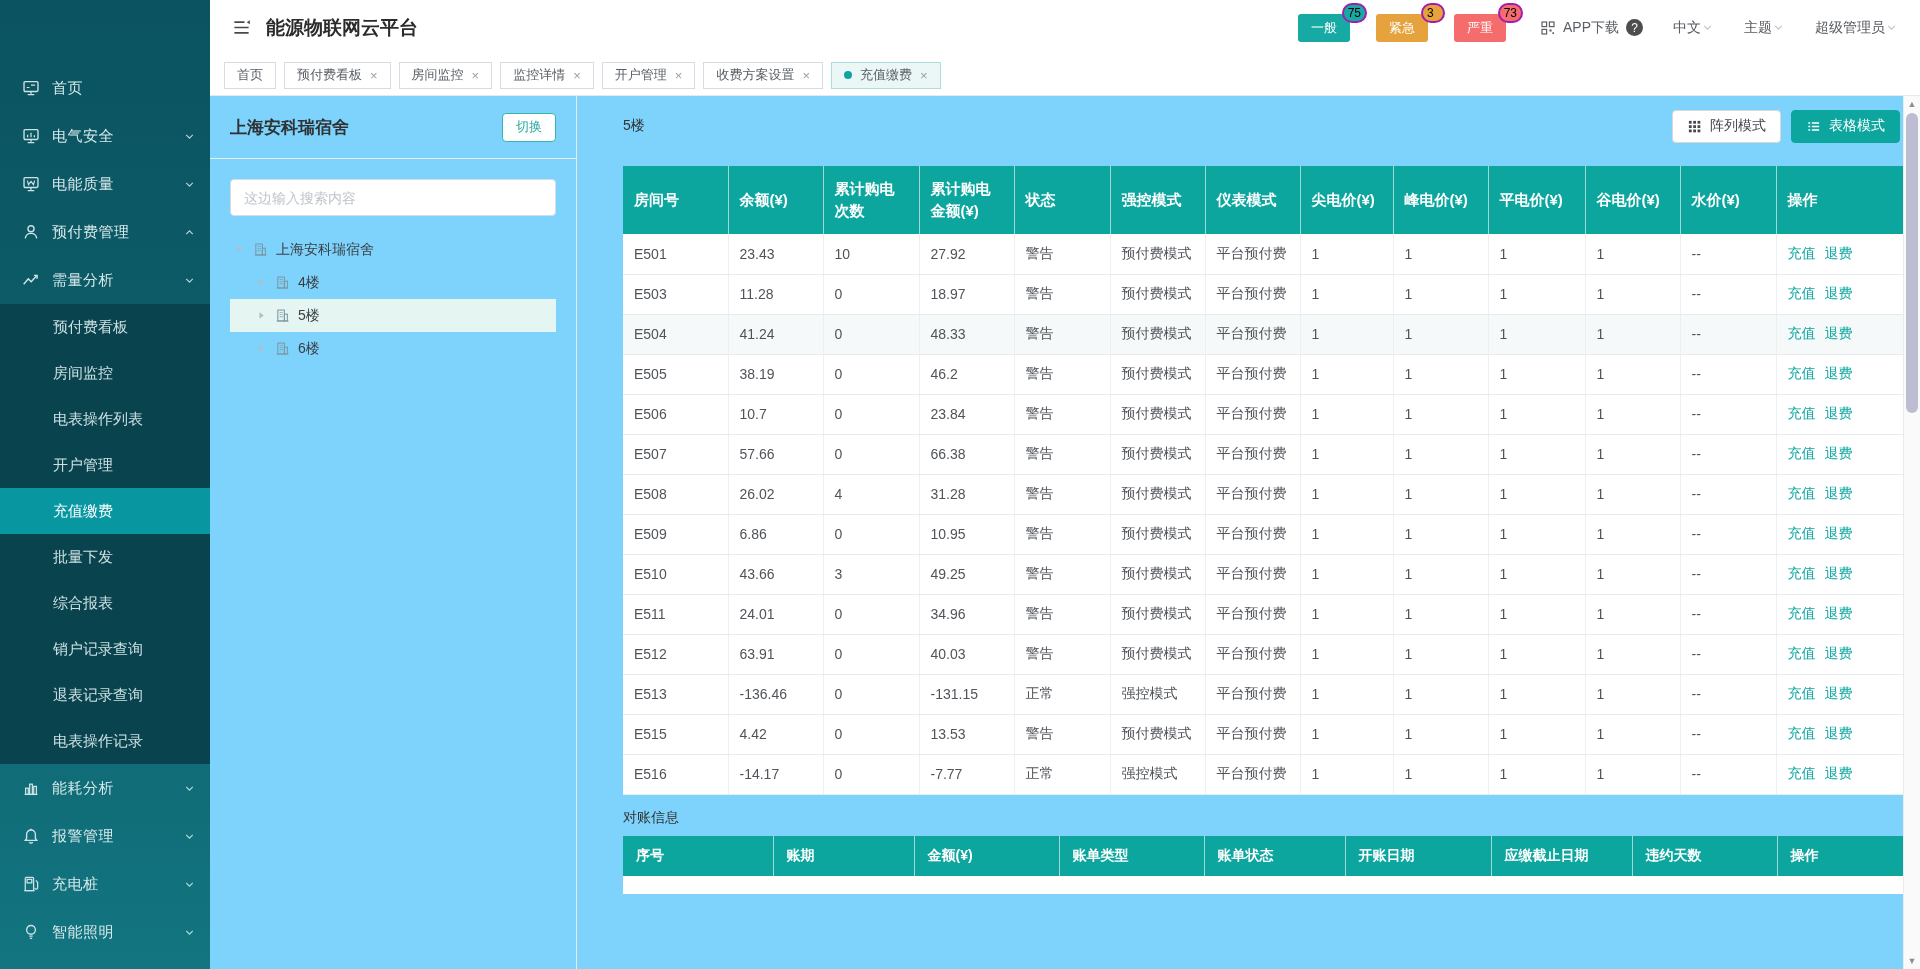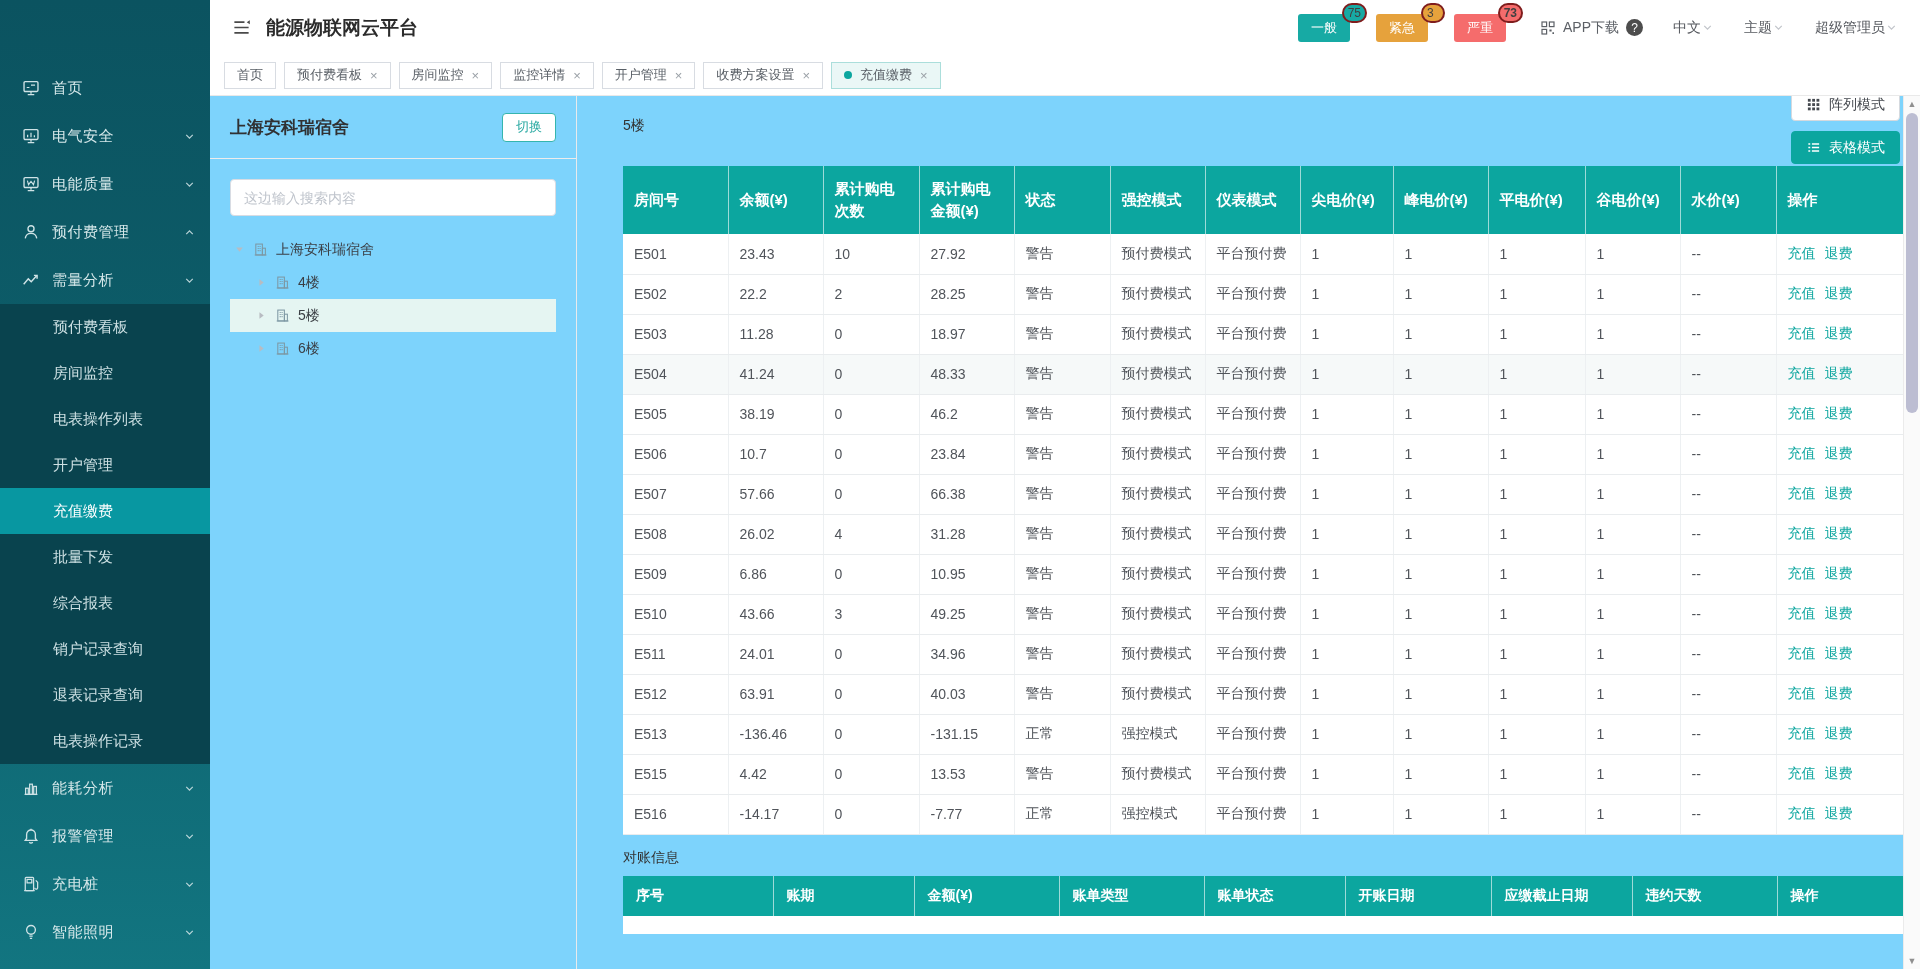--- a/index.html
+++ b/index.html
@@ -24,21 +24,21 @@
   
   .topbar { position:absolute; left:210px; top:0; right:0; height:55px; background:#fff;
     display:flex; align-items:center; padding:0 22px; z-index:7; }
   .collapse { width:19px; height:19px; color:#4a4a4a; display:inline-flex; cursor:pointer; }
   .collapse svg { width:100%; height:100%; }
   .app-title { font-size:19px; font-weight:bold; color:#2b2b2b; margin-left:15px; }
   .top-right { margin-left:auto; display:flex; align-items:center; gap:30px; }
   .tags { display:flex; gap:26px; margin-right:4px; }
   .tag { position:relative; padding:5px 13px; border-radius:3px; color:#fff; font-size:13px; cursor:pointer; }
   .tag-badge { position:absolute; top:-11px; right:-17px; min-width:24px; height:20px; line-height:16px;
-    text-align:left; border-radius:10px; border:2px solid #7f1d1d; color:#404040; font-size:12px; padding:0 4px; }
+    text-align:left; border-radius:10px; border:2px solid #a21caf; color:#000000; font-size:12px; padding:0 4px; }
   .app-dl { display:flex; align-items:center; gap:7px; color:#5c6066; font-size:14px; cursor:pointer; }
   .qr { width:16px; height:16px; display:inline-flex; color:#5c6066; }
   .qr svg { width:100%; height:100%; }
   .help-circle { width:17px; height:17px; border-radius:50%; background:#4d4d4d; color:#fff;
     font-size:12px; display:flex; align-items:center; justify-content:center; cursor:pointer; }
   .drop { display:flex; align-items:center; color:#55585e; font-size:14px; cursor:pointer; }
   .drop .chev { color:#b6bac0; }
 
   
   .tabbar { position:absolute; left:210px; top:55px; right:0; height:41px; background:#fff;
@@ -67,21 +67,21 @@
   .tnode.selected { background:#e5f5f2; }
   .caret { width:11px; height:11px; display:inline-flex; color:#b8bcc2; flex-shrink:0; }
   .caret svg { width:100%; height:100%; }
   .bicon { width:15px; height:15px; display:inline-flex; color:#7d97a3; flex-shrink:0; }
   .bicon svg { width:100%; height:100%; }
 
   
   .table-area { flex:1; padding:13px 20px 0 18px; overflow:hidden; }
   .ta-top { display:flex; align-items:center; justify-content:space-between; height:34px; }
   .floor-label { font-size:14px; color:#333; }
-  .mode-btns { display:flex; gap:10px;flex-direction:column; }
+  .mode-btns { display:flex; gap:10px; }
   .mode-btn { height:33px; display:flex; align-items:center; gap:8px; padding:0 14px; font-size:14px;
     border-radius:4px; cursor:pointer; font-family:inherit; }
   .mode-btn .micon { width:15px; height:15px; display:inline-flex; }
   .mode-btn .micon svg { width:100%; height:100%; }
   .mode-btn.outline { background:#fff; border:1px solid #d5d9de; color:#45494f; }
   .mode-btn.solid { background:#0ca69f; border:1px solid #0ca69f; color:#fff; }
 
   table.rooms { border-collapse:collapse; table-layout:fixed; width:1295px; margin-top:23px; }
   .rooms thead th { background:#0ca69f; color:#fff; font-size:15px; font-weight:bold; text-align:left;
     padding:0 11px; height:68px; vertical-align:middle; border-right:1px solid rgba(255,255,255,.6);
@@ -261,21 +261,21 @@
       <svg viewBox="0 0 16 16" fill="none" stroke="currentColor" stroke-width="1.4">
         <path d="M2 3.5h8.5M2 8h12M2 12.5h12"></path>
         <path d="M15 1.8 12.4 3.5 15 5.2z" fill="currentColor" stroke="none"></path>
       </svg>
     </span>
   <h1 class="app-title">能源物联网云平台</h1>
   <div class="top-right">
     <div class="tags" id="alarm-tags">
         <span class="tag" style="background: rgb(23, 170, 164);"><span>一般</span><span class="tag-badge" style="background: rgb(23, 170, 164);">75</span></span>
         <span class="tag" style="background: rgb(230, 162, 60);"><span>紧急</span><span class="tag-badge" style="background: rgb(230, 162, 60);">3</span></span>
-        <span class="tag" style="background: rgb(245, 108, 108);"><span>严重</span><span class="tag-badge" style="background: rgb(245, 108, 108); font-weight: bold;">73</span></span>
+        <span class="tag" style="background: rgb(245, 108, 108);"><span>严重</span><span class="tag-badge" style="background: rgb(245, 108, 108);">73</span></span>
       </div>
     <div class="app-dl">
       <span class="qr">
           <svg viewBox="0 0 16 16" fill="none" stroke="currentColor" stroke-width="1.2">
             <rect x="2" y="2" width="4.6" height="4.6"></rect>
             <rect x="9.4" y="2" width="4.6" height="4.6"></rect>
             <rect x="2" y="9.4" width="4.6" height="4.6"></rect>
             <path d="M9.4 9.4h2.2v2.2H9.4zM12.4 12.2H14V14h-1.6z" fill="currentColor" stroke="none"></path>
           </svg>
         </span>
@@ -487,35 +487,20 @@
             <td>预付费模式</td>
             <td>平台预付费</td>
             <td>1</td>
             <td>1</td>
             <td>1</td>
             <td>1</td>
             <td>--</td>
             <td class="ops"><span class="link">充值</span><span class="link">退费</span></td>
           </tr>
           <tr>
-            <td>E502</td>
-            <td>22.2</td>
-            <td>2</td>
-            <td>28.25</td>
-            <td>警告</td>
-            <td>预付费模式</td>
-            <td>平台预付费</td>
-            <td>1</td>
-            <td>1</td>
-            <td>1</td>
-            <td>1</td>
-            <td>--</td>
-            <td class="ops"><span class="link">充值</span><span class="link">退费</span></td>
-          </tr>
-          <tr>
             <td>E503</td>
             <td>11.28</td>
             <td>0</td>
             <td>18.97</td>
             <td>警告</td>
             <td>预付费模式</td>
             <td>平台预付费</td>
             <td>1</td>
             <td>1</td>
             <td>1</td>

